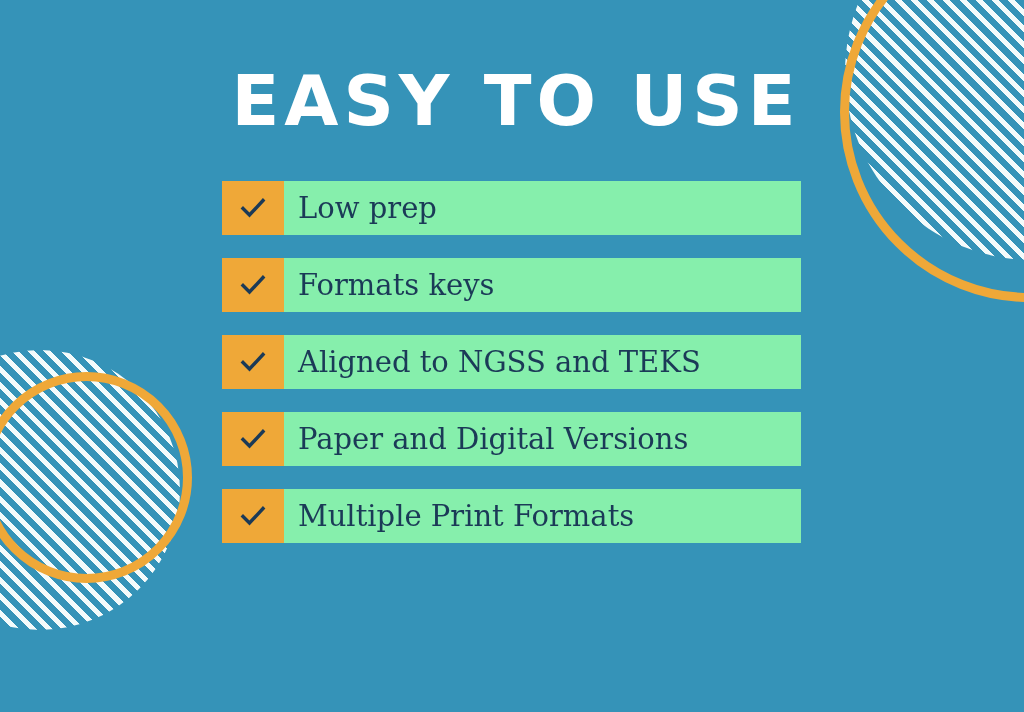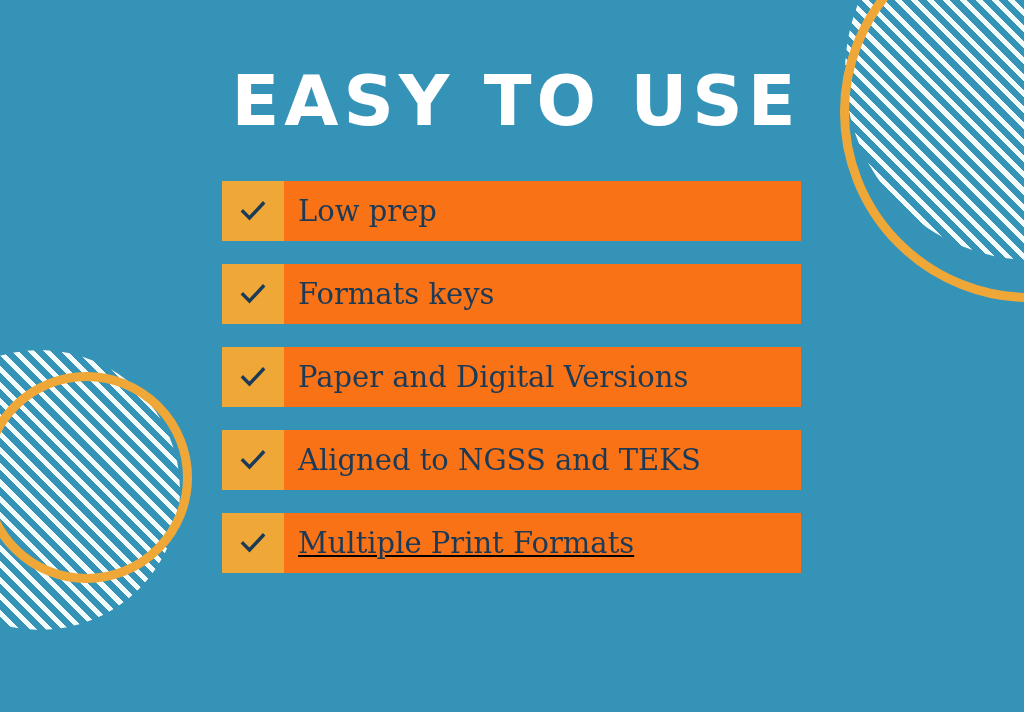--- a/index.html
+++ b/index.html
@@ -89,25 +89,25 @@
 
   .feature-list {
     position: absolute;
     left: 222px;
     top: 181px;
     width: 579px;
   }
   .feature-row {
     display: flex;
     align-items: stretch;
-    height: 60px;
+    height: 54px;
     margin-bottom: 23px;
-    background: #f97316;
+    background: #86efac;
   }
-  .feature-row:last-child { margin-bottom: 1px; text-decoration: underline; }
+  .feature-row:last-child { margin-bottom: 1px; }
 
   .check-box {
     flex: 0 0 62px;
     background: #efa838;
     display: flex;
     align-items: center;
     justify-content: center;
   }
   .check-box svg { display: block; }
 
@@ -159,30 +159,30 @@
         </div>
         <div class="feature-label">Formats keys</div>
       </div>
 
       <div class="feature-row">
         <div class="check-box">
           <svg width="30" height="30" viewBox="0 0 30 30">
             <path d="M5 15.5 L11.5 22 L25 7.5" fill="none" stroke="#1b3a57" stroke-width="3.4" stroke-linecap="square" stroke-linejoin="miter"></path>
           </svg>
         </div>
-        <div class="feature-label">Paper and Digital Versions</div>
+        <div class="feature-label">Aligned to NGSS and TEKS</div>
       </div>
 
       <div class="feature-row">
         <div class="check-box">
           <svg width="30" height="30" viewBox="0 0 30 30">
             <path d="M5 15.5 L11.5 22 L25 7.5" fill="none" stroke="#1b3a57" stroke-width="3.4" stroke-linecap="square" stroke-linejoin="miter"></path>
           </svg>
         </div>
-        <div class="feature-label">Aligned to NGSS and TEKS</div>
+        <div class="feature-label">Paper and Digital Versions</div>
       </div>
 
       <div class="feature-row">
         <div class="check-box">
           <svg width="30" height="30" viewBox="0 0 30 30">
             <path d="M5 15.5 L11.5 22 L25 7.5" fill="none" stroke="#1b3a57" stroke-width="3.4" stroke-linecap="square" stroke-linejoin="miter"></path>
           </svg>
         </div>
         <div class="feature-label">Multiple Print Formats</div>
       </div>

